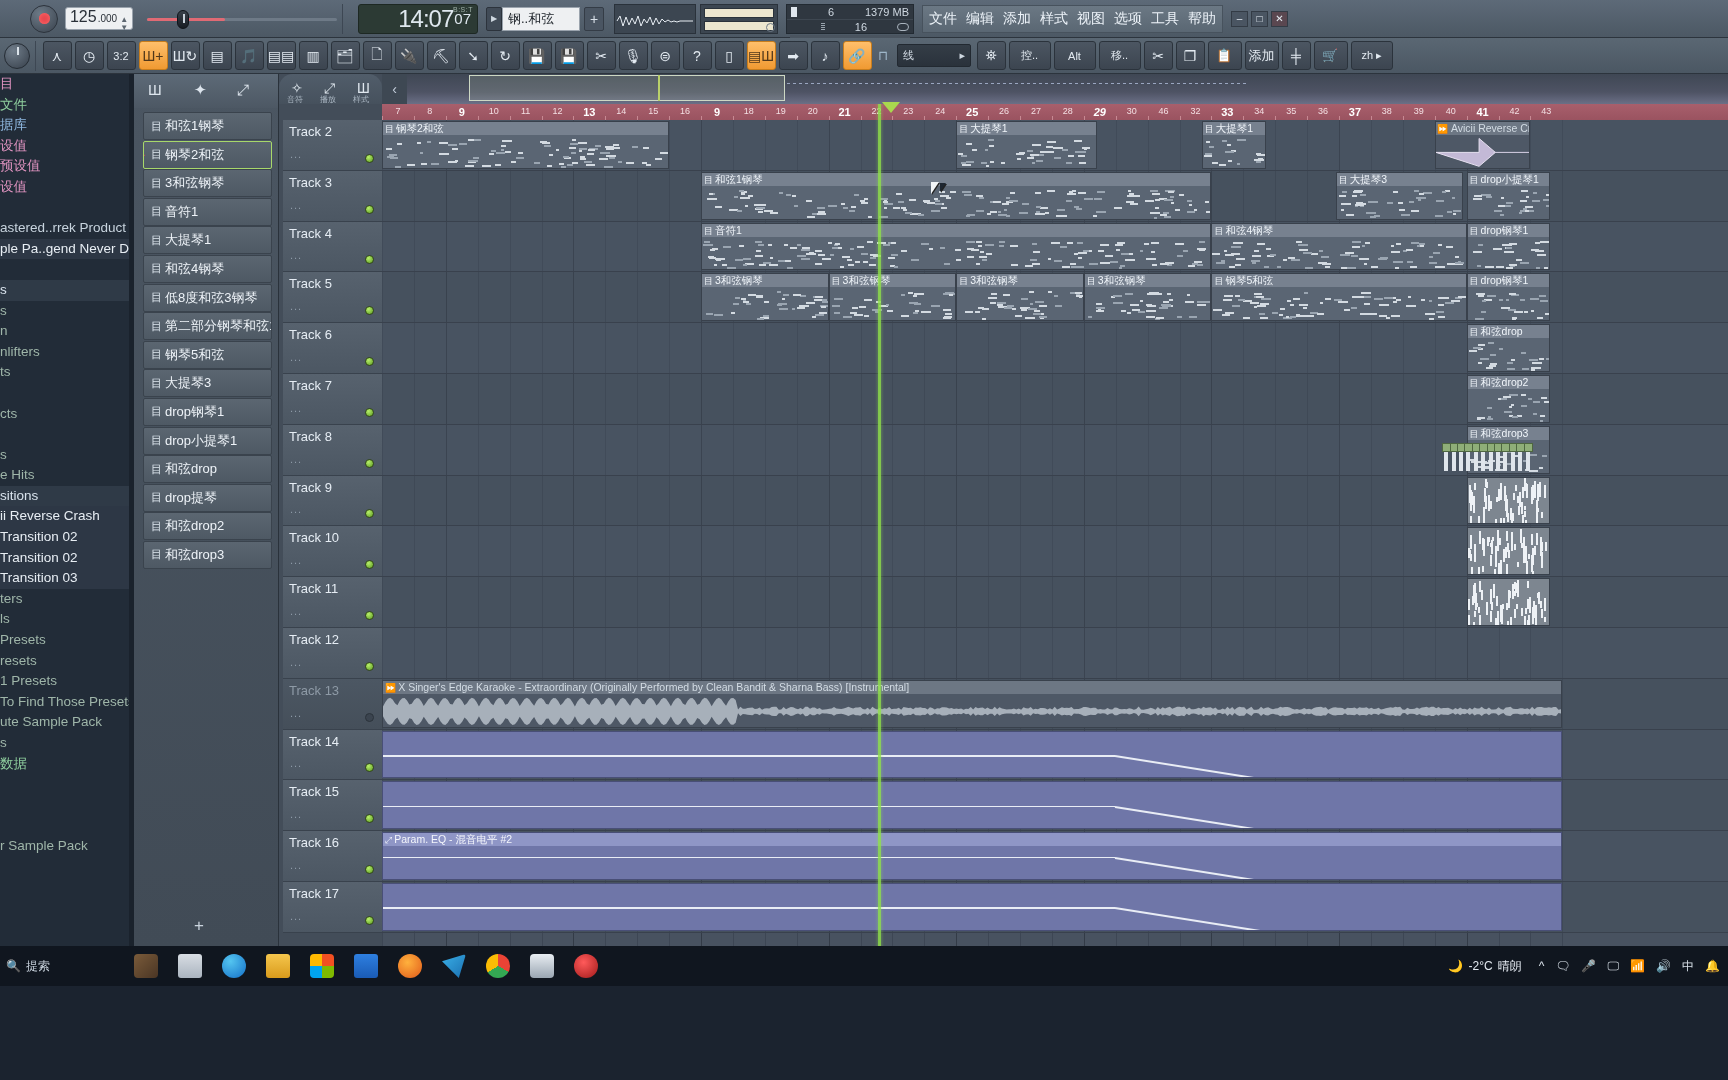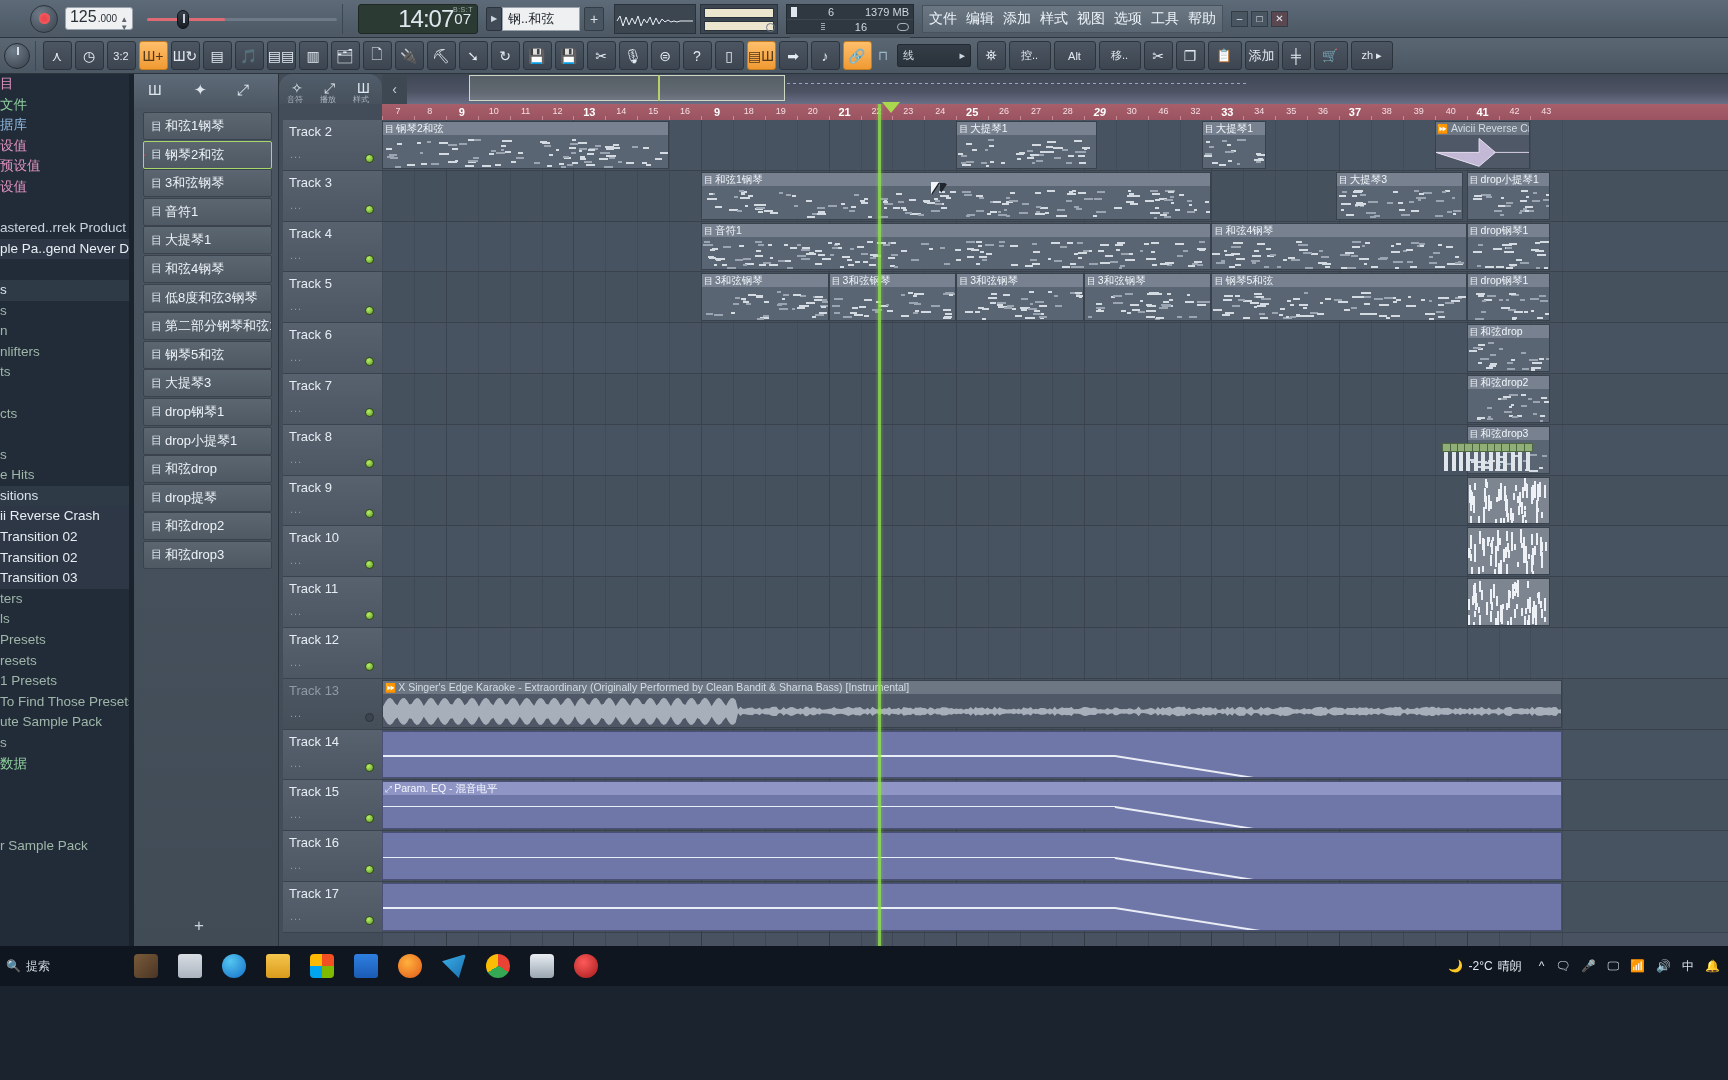--- a/index.html
+++ b/index.html
@@ -1796,27 +1796,27 @@
               <polygon points="0,12.5976 2.3989837398373983,7.995652561602903 4.797967479674797,4.7510539190750976 7.196951219512195,3.820801543480316 9.595934959349593,5.479274262210799 11.994918699186991,9.237303961574451 14.39390243902439,11.208743810485181 16.79288617886179,6.869236043223436 19.191869918699187,4.219314700647146 21.590853658536584,4.0405766157586065 23.989837398373982,6.385740757548039 26.38882113821138,10.563098720696837 28.78780487804878,9.854665219082808 31.18678861788618,5.886260394413188 33.58577235772358,3.8973716016533366 35.984756097560975,4.4746234913687495 38.38373983739837,7.44775506690377 40.78272357723577,11.939838328094394 43.18170731707317,8.56927097684456 45.58069105691057,5.071339777766328 47.979674796747965,3.7932862254449855 50.37865853658537,5.112073436804797 52.77764227642276,8.638723863251569 55.17662601626016,11.862151409553286 57.57560975609756,7.384747947111711 59.974593495934954,4.444880180535716 62.37357723577236,3.909664917740594 64.77256097560975,5.936964412089855 67.17154471544715,9.928824739868153 69.57052845528455,10.48735711834614 71.96951219512195,6.33075713164529 74.36849593495934,4.02256843932161 76.76747967479675,4.2435935025296665 79.16646341463415,6.9286407676025945 81.56544715447154,11.285752977121499 83.96443089430893,9.165404279991984 86.36341463414634,5.43369094549244 88.76239837398374,3.814979434464375 91.16138211382113,4.786710254381077 93.56036585365854,8.062270471049098 95.95934959349593,12.519669532483567 98.35833333333332,7.92939520190243 100.75731707317074,4.71601233876839 103.15630081300813,3.8273112901744266 105.55528455284552,5.525415279895762 107.95426829268293,9.309466912978769 110.35325203252032,11.131843456857434 112.75223577235772,6.810280120182323 115.15121951219513,4.19569231404849 117.55020325203252,4.059255211109882 119.94918699186991,6.44121106529588 122.34817073170731,10.63899972054797 124.74715447154472,9.780720599586765 127.14613821138211,5.836082191474855 129.5451219512195,3.8857599241937653 131.9441056910569,4.505003214754037 134.3430894308943,7.511165662682023 136.74207317073171,12.017576780427802 139.1410569105691,8.5001336987804 141.5400406504065,5.03119578022347 143.9390243902439,3.793976018871577 146.33800813008128,5.153393565970312 148.73699186991868,8.708486916561485 151.1359756097561,11.784522111357841 153.5349593495935,7.322149239737923 155.9339430894309,4.4157756125603775 158.3329268292683,3.922638909308512 160.73191056910568,5.988190271986486 163.13089430894308,10.00319335175119 165.5298780487805,10.411780847639175 167.92886178861787,6.276264495401335 170.3278455284553,4.005232092689269 172.72682926829268,4.26852681751965 175.12581300813008,6.988489639125339 177.52479674796749,11.36286492331293 179.92378048780486,9.093773501370844 182.32276422764227,5.3886689010663815 184.72174796747964,3.809845419272609 187.12073170731708,4.82297855111192 189.51971544715448,8.129243710913583 191.91869918699186,12.441745170601896 194.31768292682926,7.863503583026963 196.71666666666664,4.68158825887104 199.11565040650407,3.8345081645262145 201.51463414634148,5.572110383527269 203.91361788617886,9.38188748043895 206.31260162601626,11.05505794116642 208.71158536585364,6.751777617511378 211.11056910569104,4.172728193481799 213.50955284552848,4.078602761959575 215.90853658536585,6.497163708944894 218.30752032520326,10.715054171267955 220.70650406504063,9.706996674734704 223.10548780487804,5.786433734597079 225.50447154471544,3.8748307951044243 227.90345528455282,4.536016970524972 230.30243902439025,7.574974766403118 232.70142276422763,12.095360675962622 235.10040650406503,8.431317445771972 237.49939024390244,4.9916445893464605 239.89837398373982,3.795355551681368 242.29735772357722,5.195296927945982 244.69634146341463,8.778554671033687 247.09532520325203,11.70695651554712 249.49430894308944,7.259963849216533 251.8932926829268,4.387312067704411 254.29227642276422,3.9362925598810428 256.6912601626016,6.039933960699853 259.090243902439,10.077765228158578 261.48922764227643,10.336375829765965 263.8882113821138,6.222267118162183 266.28719512195124,3.9885689341160013 268.6861788617886,4.294112692161427 271.085162601626,7.048777968799486 273.48414634146343,11.440073607553604 275.8831300813008,9.022417237782683 278.2821138211382,5.344211656284255 280.68109756097556,3.805399900140781 283.080081300813,4.8598559677477144 285.4790650406504,8.196567034029853 287.8780487804878,12.363833019511386 290.2770325203252,7.797982867401048 292.67601626016256,4.647784376413652 295.075,3.8423916026806424 297.47398373983737,5.619355914674207 299.8729674796748,9.454559990005448 302.2719512195122,10.97839327934311 304.67093495934955,6.693733118718452 307.069918699187,4.150424138121879 309.4689024390244,4.098617752481047 311.8678861788618,6.553594304761457 314.2668699186992,10.791256114202714 316.6658536585366,9.633499220590432 319.064837398374,5.7373189135980045 321.46382113821136,3.864585070652094 323.8628048780488,4.567662328840264 326.26178861788617,7.639177378801836 328.66077235772354,12.173183920547658 331.059756097561,8.36282760938079 333.45873983739835,4.952689303860785 335.85772357723573,3.7974247157918093 338.2567073170731,5.2377802397203315 340.6556910569106,8.848921637055104 343.054674796748,11.629460699169156 345.45365853658535,7.198196647599422 347.8526422764228,4.359491776007241 350.25162601626016,3.9506247997327524 352.65060975609754,6.092191424256308 355.04959349593497,15.504633310753027 357.44857723577235,12.687739325934153 359.8475609756097,14.734013894538773 362.2465447154471,14.64470229323986 364.64552845528453,14.031483849655967 367.0445121951219,13.79739774877792 369.4434959349593,13.599352608610014 371.8424796747968,15.03487530977897 374.24146341463415,14.82073316256736 376.64044715447153,13.599327037359087 379.03943089430896,15.672056305444638 381.43841463414634,14.460252184959618 383.8373983739837,14.189917977155892 386.2363821138211,14.390024083816456 388.6353658536585,13.111925636566022 391.0343495934959,12.753012138474086 393.4333333333333,12.847914302214566 395.8323170731707,15.647854833913899 398.23130081300815,15.560683489068541 400.6302845528455,13.057475092660205 403.02926829268296,15.171979960721721 405.42825203252033,14.094808858030106 407.8272357723577,12.90027162931872 410.2262195121951,13.349435613445115 412.6252032520325,14.508640720338672 415.0241869918699,15.239060985113614 417.4231707317073,13.957409946871458 419.8221544715447,15.2721085828234 422.2211382113821,12.671803856680821 424.62012195121946,12.806522461832742 427.01910569105695,14.83877587464432 429.4180894308943,13.599325892377703 431.8170731707317,13.598043513226713 434.2160569105691,15.065317311517388 436.6150406504065,13.998951779814693 439.0140243902439,15.640863195917783 441.41300813008127,15.40964250637034 443.8119918699187,15.274241873973534 446.2109756097561,14.706502758900122 448.60995934959345,14.56712598781433 451.0089430894309,13.109900546156753 453.40792682926826,14.616522011396903 455.80691056910564,14.739065552408556 458.205894308943,15.016337297837964 460.6048780487805,14.618967691634857 463.0038617886179,13.815987666541703 465.40284552845526,12.842231377941289 467.8018292682927,13.707834251574349 470.20081300813007,14.532120090276058 472.59979674796745,13.447895997669125 474.9987804878049,13.559398864847513 477.39776422764226,13.083462162660556 479.79674796747963,14.878496805525241 482.195731707317,15.378804818148353 484.59471544715444,13.842169478792588 486.9936991869918,15.795757040975873 489.39268292682925,12.75791829872891 491.7916666666667,14.623406784463768 494.19065040650406,15.54597935187946 496.58963414634144,13.777906635249174 498.9886178861789,15.285172820424087 501.38760162601625,14.132152044235239 503.7865853658536,14.865720721573066 506.185569105691,12.950342428597406 508.58455284552844,15.319472264447933 510.9835365853658,14.768264390608417 513.3825203252032,14.660767908710596 515.7815040650406,13.719495505318182 518.180487804878,15.638661396714793 520.5794715447154,13.075044927425235 522.9784552845529,13.431896409458245 525.3774390243902,13.946391504760081 527.7764227642276,13.70211506955722 530.175406504065,15.215827786173962 532.5743902439025,13.437325052448976 534.9733739837399,13.645138124225817 537.3723577235772,13.210371899352953 539.7713414634146,13.971479191882665 542.170325203252,13.885984195199786 544.5693089430894,15.461536593089221 546.9682926829269,13.217614192857226 549.3672764227642,14.064887154915967 551.7662601626016,15.45123214228639 554.165243902439,14.189030521167549 556.5642276422764,14.59407655965 558.9632113821137,13.226181038993493 561.3621951219511,13.312625606904842 563.7611788617886,13.593014754984626 566.160162601626,14.553138131896562 568.5591463414634,14.116567416361237 570.9581300813009,15.067115695612465 573.3571138211382,14.487309240064075 575.7560975609756,15.093388056807864 578.155081300813,14.443879714477749 580.5540650406504,15.744878266499972 582.9530487804877,14.626188624080172 585.3520325203251,15.035994338252392 587.7510162601626,13.075367812175752 590.15,15.612303543575994 592.5489837398375,13.002852706131549 594.9479674796747,14.203395171376034 597.3469512195122,13.636052315276885 599.7459349593496,13.585935716742805 602.144918699187,15.098587417276288 604.5439024390244,13.428764789955672 606.9428861788618,15.117373126856876 609.3418699186991,15.151830864557171 611.7408536585366,12.775411600135364 614.139837398374,15.36341855829927 616.5388211382113,13.1862806322805 618.9378048780488,14.595641749203036 621.3367886178861,14.985666681483044 623.7357723577236,15.403128421026805 626.134756097561,15.19376924272001 628.5337398373983,15.352729584581372 630.9327235772357,14.51666789858223 633.3317073170732,15.557837160761018 635.7306910569105,14.478510439782267 638.129674796748,15.628424881474125 640.5286585365853,13.309353536352399 642.9276422764227,14.345360649957767 645.3266260162601,14.452964473860414 647.7256097560976,12.934535960580098 650.1245934959348,15.48168902878281 652.5235772357723,14.716615425321 654.9225609756098,15.172967316335889 657.3215447154471,13.957972514391862 659.7205284552846,14.060526684142149 662.119512195122,14.199185456484548 664.5184959349593,15.460756479105704 666.9174796747967,14.163565753508902 669.3164634146341,15.443861515451902 671.7154471544715,12.682155633380894 674.114430894309,15.386568555258291 676.5134146341462,14.537169362767957 678.9123983739837,13.233871115634344 681.3113821138212,13.979469253646334 683.7103658536585,13.672179149590887 686.109349593496,13.892062901371744 688.5083333333333,12.891445349483677 690.9073170731707,15.333765448734985 693.3063008130081,15.08927518825851 695.7052845528456,15.073899137826775 698.1042682926828,14.235291013227817 700.5032520325203,12.976012529584397 702.9022357723577,12.889314539126545 705.3012195121951,13.523960927666705 707.7002032520326,14.152097715373754 710.0991869918699,13.751778637123376 712.4981707317073,13.762248346906084 714.8971544715447,15.458411557229612 717.2961382113821,15.108569269573952 719.6951219512194,15.597844527818374 722.0941056910569,15.380455976720365 724.4930894308942,13.913448863677235 726.8920731707317,15.143960357933098 729.2910569105691,15.577118933526574 731.6900406504064,13.517218323121785 734.0890243902438,13.67323902069276 736.4880081300813,14.910970004240315 738.8869918699186,15.21731511699283 741.2859756097561,15.034340889717608 743.6849593495936,15.25926284583698 746.0839430894308,14.272630001167872 748.4829268292683,14.807148053851698 750.8819105691057,15.775993135632197 753.2808943089431,14.957390901036462 755.6798780487804,12.609780692141214 758.0788617886179,15.478592999118282 760.4778455284552,15.789227880044107 762.8768292682927,15.251210583854098 765.27581300813,14.698722992050797 767.6747967479674,13.650347026205782 770.0737804878049,14.537896903022888 772.4727642276422,15.772165462862777 774.8717479674797,12.996629744231994 777.270731707317,15.132578861307621 779.6697154471544,13.233836289117221 782.0686991869918,14.393313615335018 784.4676829268293,13.573074904168152 786.8666666666666,12.869978475160327 789.265650406504,14.858479859295523 791.6646341463414,13.848650550506193 794.0636178861788,12.637127427536027 796.4626016260163,12.843299263912856 798.8615853658537,13.236830892514078 801.260569105691,12.622534639786618 803.6595528455284,15.161474374855622 806.0585365853659,13.579311522356099 808.4575203252032,15.133618122744567 810.8565040650407,15.339713149953498 813.2554878048779,14.803953746618307 815.6544715447154,13.849974339817265 818.0534552845528,14.677583105327924 820.4524390243902,12.64894783369235 822.8514227642276,14.093618172805018 825.250406504065,13.44460303120641 827.6493902439023,13.279411223573334 830.0483739837398,14.781690919402283 832.4473577235773,13.37733003160233 834.8463414634145,15.715598802527596 837.245325203252,15.676690724941663 839.6443089430894,14.426163465218135 842.0432926829268,15.602176374057574 844.4422764227642,12.806182879437031 846.8412601626017,14.961948773757157 849.2402439024389,13.055495229015635 851.6392276422764,15.717395278320364 854.0382113821139,13.775560198658127 856.4371951219512,12.752730091392959 858.8361788617887,13.138230057240197 861.2351626016259,13.153140768154122 863.6341463414634,15.767183648857465 866.0331300813008,14.277375006783647 868.4321138211382,12.853728136026174 870.8310975609755,15.66387121518509 873.230081300813,15.71094512110415 875.6290650406503,15.303735079731295 878.0280487804878,12.699359360348133 880.4270325203252,14.812894715422061 882.8260162601625,13.642992429110683 885.2249999999999,13.252801092869415 887.6239837398374,14.4969470254556 890.0229674796748,15.13202392699645 892.4219512195122,14.398570129457566 894.8209349593496,14.1681652391468 897.2199186991869,12.627678277827648 899.6189024390244,13.527869894114447 902.0178861788618,12.892567049580329 904.4168699186991,13.091763277700432 906.8158536585365,13.556033382897093 909.214837398374,14.849331076370426 911.6138211382113,15.411110849581243 914.0128048780488,15.026812255452018 916.411788617886,15.682622766154362 918.8107723577235,15.322496255700333 921.209756097561,13.937680486384442 923.6087398373983,15.299199224048479 926.0077235772358,14.649782480229149 928.4067073170731,15.388604332160485 930.8056910569105,13.888712208764213 933.2046747967479,13.165846244920903 935.6036585365854,13.026190575452794 938.0026422764226,12.760415969768731 940.4016260162601,13.670760135994644 942.8006097560976,13.31647694262288 945.1995934959349,15.72870693108137 947.5985772357724,14.466462575917719 949.9975609756098,13.568001873312518 952.3965447154471,13.269838034214933 954.7955284552845,13.826343259846391 957.194512195122,13.798053059790492 959.5934959349593,13.8996068020558 961.9924796747968,15.575989313975343 964.391463414634,13.686765353697334 966.7904471544715,14.055513955639448 969.1894308943089,13.908785354496903 971.5884146341463,13.510661587221668 973.9873983739836,14.774989725017448 976.3863821138211,13.204600429852585 978.7853658536585,13.855536086893983 981.1843495934959,13.759516421321925 983.5833333333334,13.335891628644191 985.9823170731706,14.872132998988466 988.3813008130081,13.775711038028685 990.7802845528455,15.11361109968685 993.1792682926829,14.709136406915418 995.5782520325203,13.691014856691943 997.9772357723577,15.468354193914845 1000.376219512195,15.077110906026283 1002.7752032520325,14.173204874712043 1005.17418699187,13.633379165403813 1007.5731707317073,13.343805739976002 1009.9721544715447,13.683746133200705 1012.371138211382,12.855817727053452 1014.7701219512195,13.244415249207062 1017.1691056910569,12.817663894027874 1019.5680894308942,15.613909952458883 1021.9670731707316,15.789998834176545 1024.3660569105691,13.72115669291334 1026.7650406504065,14.958668783750136 1029.1640243902439,14.936985889605518 1031.5630081300812,14.82702035076647 1033.9619918699186,13.551598106672799 1036.360975609756,14.696715362607646 1038.7599593495936,13.525752060213009 1041.1589430894307,13.24424083037611 1043.5579268292684,12.7675820265958 1045.9569105691057,13.871882986124922 1048.355894308943,12.841737127643512 1050.7548780487805,12.739246027284507 1053.1538617886179,14.254525078435671 1055.5528455284552,13.107920873342415 1057.9518292682926,14.44040593637135 1060.35081300813,13.97330391054959 1062.7497967479674,14.052635854098495 1065.148780487805,13.803965743661655 1067.5477642276421,14.749660828483131 1069.9467479674797,15.781769948379027 1072.345731707317,14.08006036473925 1074.7447154471545,15.24861165650478 1077.1436991869919,13.61023937786214 1079.5426829268292,15.011797828307651 1081.9416666666666,14.625587974001833 1084.340650406504,15.765946687301408 1086.7396341463414,13.70502285712595 1089.1386178861787,15.533649810667358 1091.5376016260163,13.411232834991454 1093.9365853658537,14.50391347386125 1096.335569105691,14.477183501772387 1098.7345528455285,12.686834122734346 1101.1335365853658,14.806867915072882 1103.5325203252032,15.254196875699886 1105.9315040650406,13.58863510577261 1108.330487804878,15.379777289004519 1110.7294715447154,15.557566849739088 1113.1284552845527,15.217057305351018 1115.52743902439,13.334994058653615 1117.9264227642275,14.898138961181667 1120.325406504065,15.687438748689106 1122.7243902439022,13.538765059896727 1125.1233739837398,13.1381167040831 1127.5223577235772,12.728274433994791 1129.9213414634146,14.838221703654071 1132.320325203252,15.079534927033041 1134.7193089430893,15.103918355188851 1137.1182926829267,14.367486461068076 1139.517276422764,14.325811428623744 1141.9162601626017,14.934635433652733 1144.3152439024389,14.285228708420519 1146.7142276422765,15.56286229322872 1149.1132113821138,12.69178244603415 1151.5121951219512,15.292448413803637 1153.9111788617886,13.180765256949869 1156.310162601626,13.068026286951463 1158.7091463414633,12.92632033748362 1161.1081300813007,13.71817419680011 1163.507113821138,13.823100290904147 1165.9060975609755,13.371290636457916 1168.305081300813,13.722262543664808 1170.7040650406502,13.063440254844835 1173.1030487804878,12.898553775581043 1175.5020325203252,15.728511139264567 1177.9010162601626,15.187875272138358 1180.3,14.582922150999178 1180.3,20.21707784900082 1177.9010162601626,19.61212472786164 1175.5020325203252,19.071488860735432 1173.1030487804878,21.901446224418955 1170.7040650406502,21.736559745155162 1168.305081300813,21.07773745633519 1165.9060975609755,21.428709363542083 1163.507113821138,20.97689970909585 1161.1081300813007,21.081825803199887 1158.7091463414633,21.873679662516377 1156.310162601626,21.731973713048532 1153.9111788617886,21.61923474305013 1151.5121951219512,19.50755158619636 1149.1132113821138,22.108217553965847 1146.7142276422765,19.237137706771275 1144.3152439024389,20.51477129157948 1141.9162601626017,19.865364566347264 1139.517276422764,20.474188571376253 1137.1182926829267,20.43251353893192 1134.7193089430893,19.696081644811144 1132.320325203252,19.720465072966956 1129.9213414634146,19.961778296345926 1127.5223577235772,22.071725566005206 1125.1233739837398,21.661883295916898 1122.7243902439022,21.26123494010327 1120.325406504065,19.112561251310893 1117.9264227642275,19.901861038818332 1115.52743902439,21.465005941346384 1113.1284552845527,19.582942694648978 1110.7294715447154,19.242433150260908 1108.330487804878,19.42022271099548 1105.9315040650406,21.211364894227387 1103.5325203252032,19.54580312430011 1101.1335365853658,19.993132084927115 1098.7345528455285,22.11316587726565 1096.335569105691,20.32281649822761 1093.9365853658537,20.296086526138748 1091.5376016260163,21.38876716500854 1089.1386178861787,19.26635018933264 1086.7396341463414,21.094977142874047 1084.340650406504,19.03405331269859 1081.9416666666666,20.174412025998166 1079.5426829268292,19.788202171692344 1077.1436991869919,21.189760622137857 1074.7447154471545,19.551388343495216 1072.345731707317,20.719939635260747 1069.9467479674797,19.018230051620968 1067.5477642276421,20.050339171516868 1065.148780487805,20.996034256338344 1062.7497967479674,20.747364145901503 1060.35081300813,20.826696089450408 1057.9518292682926,20.35959406362865 1055.5528455284552,21.692079126657582 1053.1538617886179,20.545474921564328 1050.7548780487805,22.06075397271549 1048.355894308943,21.958262872356485 1045.9569105691057,20.928117013875074 1043.5579268292684,22.032417973404197 1041.1589430894307,21.555759169623887 1038.7599593495936,21.27424793978699 1036.360975609756,20.10328463739235 1033.9619918699186,21.2484018933272 1031.5630081300812,19.97297964923353 1029.1640243902439,19.86301411039448 1026.7650406504065,19.841331216249863 1024.3660569105691,21.078843307086657 1021.9670731707316,19.01000116582345 1019.5680894308942,19.186090047541114 1017.1691056910569,21.982336105972124 1014.7701219512195,21.555584750792935 1012.371138211382,21.944182272946545 1009.9721544715447,21.116253866799294 1007.5731707317073,21.456194260023995 1005.17418699187,21.166620834596184 1002.7752032520325,20.626795125287956 1000.376219512195,19.722889093973713 997.9772357723577,19.331645806085152 995.5782520325203,21.108985143308054 993.1792682926829,20.090863593084578 990.7802845528455,19.686388900313148 988.3813008130081,21.024288961971312 985.9823170731706,19.92786700101153 983.5833333333334,21.464108371355806 981.1843495934959,21.04048357867807 978.7853658536585,20.944463913106016 976.3863821138211,21.595399570147414 973.9873983739836,20.02501027498255 971.5884146341463,21.289338412778328 969.1894308943089,20.891214645503094 966.7904471544715,20.74448604436055 964.391463414634,21.11323464630266 961.9924796747968,19.224010686024656 959.5934959349593,20.900393197944197 957.194512195122,21.001946940209503 954.7955284552845,20.973656740153608 952.3965447154471,21.530161965785062 949.9975609756098,21.23199812668748 947.5985772357724,20.333537424082277 945.1995934959349,19.071293068918628 942.8006097560976,21.483523057377116 940.4016260162601,21.129239864005353 938.0026422764226,22.039584030231268 935.6036585365854,21.773809424547203 933.2046747967479,21.634153755079094 930.8056910569105,20.911287791235786 928.4067073170731,19.411395667839514 926.0077235772358,20.150217519770848 923.6087398373983,19.500800775951518 921.209756097561,20.862319513615553 918.8107723577235,19.477503744299664 916.411788617886,19.117377233845637 914.0128048780488,19.77318774454798 911.6138211382113,19.388889150418755 909.214837398374,19.95066892362957 906.8158536585365,21.243966617102902 904.4168699186991,21.708236722299567 902.0178861788618,21.90743295041967 899.6189024390244,21.272130105885548 897.2199186991869,22.17232172217235 894.8209349593496,20.6318347608532 892.4219512195122,20.40142987054243 890.0229674796748,19.667976073003548 887.6239837398374,20.303052974544396 885.2249999999999,21.547198907130582 882.8260162601625,21.157007570889316 880.4270325203252,19.987105284577936 878.0280487804878,22.100640639651864 875.6290650406503,19.4962649202687 873.230081300813,19.089054878895848 870.8310975609755,19.136128784814908 868.4321138211382,21.946271863973823 866.0331300813008,20.52262499321635 863.6341463414634,19.032816351142532 861.2351626016259,21.646859231845873 858.8361788617887,21.6617699427598 856.4371951219512,22.04726990860704 854.0382113821139,21.02443980134187 851.6392276422764,19.082604721679633 849.2402439024389,21.744504770984364 846.8412601626017,19.83805122624284 844.4422764227642,21.993817120562966 842.0432926829268,19.197823625942423 839.6443089430894,20.373836534781862 837.245325203252,19.123309275058332 834.8463414634145,19.0844011974724 832.4473577235773,21.422669968397667 830.0483739837398,20.018309080597714 827.6493902439023,21.520588776426663 825.250406504065,21.355396968793585 822.8514227642276,20.706381827194978 820.4524390243902,22.151052166307647 818.0534552845528,20.12241689467207 815.6544715447154,20.95002566018273 813.2554878048779,19.99604625338169 810.8565040650407,19.460286850046497 808.4575203252032,19.666381877255432 806.0585365853659,21.2206884776439 803.6595528455284,19.638525625144375 801.260569105691,22.17746536021338 798.8615853658537,21.56316910748592 796.4626016260163,21.956700736087143 794.0636178861788,22.162872572463968 791.6646341463414,20.951349449493804 789.265650406504,19.941520140704476 786.8666666666666,21.93002152483967 784.4676829268293,21.226925095831845 782.0686991869918,20.40668638466498 779.6697154471544,21.566163710882776 777.270731707317,19.667421138692376 774.8717479674797,21.803370255768 772.4727642276422,19.02783453713722 770.0737804878049,20.26210309697711 767.6747967479674,21.149652973794215 765.27581300813,20.1012770079492 762.8768292682927,19.5487894161459 760.4778455284552,19.01077211995589 758.0788617886179,19.321407000881713 755.6798780487804,22.190219307858783 753.2808943089431,19.842609098963536 750.8819105691057,19.0240068643678 748.4829268292683,19.9928519461483 746.0839430894308,20.527369998832125 743.6849593495936,19.54073715416302 741.2859756097561,19.76565911028239 738.8869918699186,19.582684883007165 736.4880081300813,19.88902999575968 734.0890243902438,21.126760979307235 731.6900406504064,21.282781676878212 729.2910569105691,19.222881066473423 726.8920731707317,19.656039642066897 724.4930894308942,20.886551136322762 722.0941056910569,19.41954402327963 719.6951219512194,19.202155472181623 717.2961382113821,19.691430730426045 714.8971544715447,19.341588442770384 712.4981707317073,21.037751653093913 710.0991869918699,21.04822136287662 707.7002032520326,20.647902284626245 705.3012195121951,21.276039072333294 702.9022357723577,21.910685460873452 700.5032520325203,21.823987470415602 698.1042682926828,20.56470898677218 695.7052845528456,19.726100862173222 693.3063008130081,19.710724811741485 690.9073170731707,19.46623455126501 688.5083333333333,21.908554650516322 686.109349593496,20.907937098628253 683.7103658536585,21.12782085040911 681.3113821138212,20.820530746353665 678.9123983739837,21.566128884365654 676.5134146341462,20.262830637232042 674.114430894309,19.413431444741704 671.7154471544715,22.117844366619103 669.3164634146341,19.356138484548097 666.9174796747967,20.636434246491095 664.5184959349593,19.339243520894293 662.119512195122,20.600814543515447 659.7205284552846,20.73947331585785 657.3215447154471,20.842027485608135 654.9225609756098,19.62703268366411 652.5235772357723,20.083384574679 650.1245934959348,19.318310971217187 647.7256097560976,21.865464039419898 645.3266260162601,20.347035526139585 642.9276422764227,20.45463935004223 640.5286585365853,21.4906464636476 638.129674796748,19.171575118525872 635.7306910569105,20.32148956021773 633.3317073170732,19.24216283923898 630.9327235772357,20.283332101417766 628.5337398373983,19.447270415418625 626.134756097561,19.606230757279988 623.7357723577236,19.39687157897319 621.3367886178861,19.81433331851695 618.9378048780488,20.20435825079696 616.5388211382113,21.613719367719497 614.139837398374,19.436581441700728 611.7408536585366,22.024588399864633 609.3418699186991,19.648169135442828 606.9428861788618,19.68262687314312 604.5439024390244,21.371235210044325 602.144918699187,19.70141258272371 599.7459349593496,21.214064283257194 597.3469512195122,21.163947684723112 594.9479674796747,20.596604828623963 592.5489837398375,21.79714729386845 590.15,19.187696456424003 587.7510162601626,21.724632187824245 585.3520325203251,19.764005661747607 582.9530487804877,20.173811375919826 580.5540650406504,19.055121733500027 578.155081300813,20.35612028552225 575.7560975609756,19.706611943192133 573.3571138211382,20.312690759935922 570.9581300813009,19.732884304387532 568.5591463414634,20.683432583638762 566.160162601626,20.246861868103434 563.7611788617886,21.20698524501537 561.3621951219511,21.487374393095156 558.9632113821137,21.573818961006502 556.5642276422764,20.205923440349995 554.165243902439,20.61096947883245 551.7662601626016,19.348767857713607 549.3672764227642,20.73511284508403 546.9682926829269,21.58238580714277 544.5693089430894,19.338463406910776 542.170325203252,20.91401580480021 539.7713414634146,20.828520808117332 537.3723577235772,21.589628100647044 534.9733739837399,21.15486187577418 532.5743902439025,21.36267494755102 530.175406504065,19.584172213826037 527.7764227642276,21.097884930442778 525.3774390243902,20.853608495239918 522.9784552845529,21.36810359054175 520.5794715447154,21.72495507257476 518.180487804878,19.161338603285206 515.7815040650406,21.080504494681815 513.3825203252032,20.1392320912894 510.9835365853658,20.03173560939158 508.58455284552844,19.480527735552062 506.185569105691,21.84965757140259 503.7865853658536,19.93427927842693 501.38760162601625,20.667847955764756 498.9886178861789,19.51482717957591 496.58963414634144,21.022093364750823 494.19065040650406,19.254020648120537 491.7916666666667,20.17659321553623 489.39268292682925,22.042081701271087 486.9936991869918,19.004242959024126 484.59471544715444,20.95783052120741 482.195731707317,19.421195181851644 479.79674796747963,19.921503194474756 477.39776422764226,21.71653783733944 474.9987804878049,21.240601135152485 472.59979674796745,21.352104002330872 470.20081300813007,20.26787990972394 467.8018292682927,21.09216574842565 465.40284552845526,21.95776862205871 463.0038617886179,20.984012333458296 460.6048780487805,20.18103230836514 458.205894308943,19.783662702162033 455.80691056910564,20.060934447591443 453.40792682926826,20.183477988603094 451.0089430894309,21.690099453843246 448.60995934959345,20.23287401218567 446.2109756097561,20.093497241099875 443.8119918699187,19.525758126026464 441.41300813008127,19.390357493629658 439.0140243902439,19.159136804082213 436.6150406504065,20.801048220185304 434.2160569105691,19.734682688482607 431.8170731707317,21.201956486773284 429.4180894308943,21.200674107622294 427.01910569105695,19.961224125355677 424.62012195121946,21.993477538167255 422.2211382113821,22.128196143319176 419.8221544715447,19.527891417176598 417.4231707317073,20.84259005312854 415.0241869918699,19.560939014886383 412.6252032520325,20.291359279661325 410.2262195121951,21.45056438655488 407.8272357723577,21.899728370681277 405.42825203252033,20.70519114196989 403.02926829268296,19.628020039278276 400.6302845528455,21.742524907339792 398.23130081300815,19.239316510931456 395.8323170731707,19.1521451660861 393.4333333333333,21.95208569778543 391.0343495934959,22.046987861525913 388.6353658536585,21.688074363433977 386.2363821138211,20.40997591618354 383.8373983739837,20.610082022844104 381.43841463414634,20.33974781504038 379.03943089430896,19.12794369455536 376.64044715447153,21.200672962640912 374.24146341463415,19.97926683743264 371.8424796747968,19.76512469022103 369.4434959349593,21.200647391389982 367.0445121951219,21.00260225122208 364.64552845528453,20.76851615034403 362.2465447154471,20.155297706760138 359.8475609756097,20.065986105461224 357.44857723577235,22.112260674065844 355.04959349593497,19.29536668924697 352.65060975609754,28.70780857574369 350.25162601626016,30.849375200267247 347.8526422764228,30.440508223992758 345.45365853658535,27.601803352400573 343.054674796748,23.17053930083084 340.6556910569106,25.95107836294489 338.2567073170731,29.562219760279667 335.85772357723573,31.002575284208188 333.45873983739835,29.84731069613921 331.059756097561,26.437172390619207 328.66077235772354,22.62681607945234 326.26178861788617,27.16082262119816 323.8628048780488,30.232337671159733 321.46382113821136,30.935414929347903 319.064837398374,29.062681086401994 316.6658536585366,25.166500779409567 314.2668699186992,24.008743885797283 311.8678861788618,28.24640569523854 309.4689024390244,30.70138224751895 307.069918699187,30.64957586187812 304.67093495934955,28.106266881281545 302.2719512195122,23.821606720656888 299.8729674796748,25.345440009994547 297.47398373983737,29.18064408532579 295.075,30.957608397319355 292.67601626016256,30.152215623586343 290.2770325203252,27.00201713259895 287.8780487804878,22.43616698048861 285.4790650406504,26.603432965970143 283.080081300813,29.940144032252284 280.68109756097556,30.994600099859216 278.2821138211382,29.455788343715742 275.8831300813008,25.777582762217314 273.48414634146343,23.359926392446393 271.085162601626,27.751222031200513 268.6861788617886,30.50588730783857 266.28719512195124,30.811431065883994 263.8882113821138,28.577732881837814 261.48922764227643,24.463624170234034 259.090243902439,24.72223477184142 256.6912601626016,28.760066039300142 254.29227642276422,30.863707440118954 251.8932926829268,30.412687932295587 249.49430894308944,27.540036150783465 247.09532520325203,23.093043484452878 244.69634146341463,26.02144532896631 242.29735772357722,29.604703072054015 239.89837398373982,31.00464444831863 237.49939024390244,29.808355410653537 235.10040650406503,26.368682554228023 232.70142276422763,22.704639324037373 230.30243902439025,27.22502523359688 227.90345528455282,30.263983029475025 225.50447154471544,30.925169204895575 223.10548780487804,29.01356626540292 220.70650406504063,25.093003325265293 218.30752032520326,24.084945828732042 215.90853658536585,28.3028362910551 213.50955284552848,30.721397238040424 211.11056910569104,30.6272718065182 208.71158536585364,28.048222382488618 206.31260162601626,23.74494205883358 203.91361788617886,25.41811251956105 201.51463414634148,29.22788961647273 199.11565040650407,30.965491835473784 196.71666666666664,30.11841174112896 194.31768292682926,26.936496416973036 191.91869918699186,22.3582548293981 189.51971544715448,26.670756289086412 187.12073170731708,29.977021448888078 184.72174796747964,30.99015458072739 182.32276422764227,29.411331098933616 179.92378048780486,25.706226498629153 177.52479674796749,23.437135076687067 175.12581300813008,27.811510360874657 172.72682926829268,30.531473182480347 170.3278455284553,30.794767907310728 167.92886178861787,28.523735504598662 165.5298780487805,24.388219152360822 163.13089430894308,24.796806648248808 160.73191056910568,28.81180972801351 158.3329268292683,30.877361090691487 155.9339430894309,30.38422438743962 153.5349593495935,27.477850760262072 151.1359756097561,23.015477888642156 148.73699186991868,26.091513083438514 146.33800813008128,29.646606434029685 143.9390243902439,31.006023981128422 141.5400406504065,29.768804219776527 139.1410569105691,26.299866301219595 136.74207317073171,22.782423219572195 134.3430894308943,27.288834337317972 131.9441056910569,30.29499678524596 129.5451219512195,30.914240075806234 127.14613821138211,28.963917808525142 124.74715447154472,25.019279400413232 122.34817073170731,24.161000279452026 119.94918699186991,28.358788934704116 117.55020325203252,30.740744788890115 115.15121951219513,30.604307685951508 112.75223577235772,27.989719879817674 110.35325203252032,23.668156543142565 107.95426829268293,25.490533087021227 105.55528455284552,29.274584720104237 103.15630081300813,30.97268870982557 100.75731707317074,30.083987661231607 98.35833333333332,26.870604798097567 95.95934959349593,22.28033046751643 93.56036585365854,26.7377295289509 91.16138211382113,30.01328974561892 88.76239837398374,30.98502056553562 86.36341463414634,29.366309054507557 83.96443089430893,25.634595720008015 81.56544715447154,23.5142470228785 79.16646341463415,27.871359232397403 76.76747967479675,30.55640649747033 74.36849593495934,30.777431560678387 71.96951219512195,28.469242868354705 69.57052845528455,24.312642881653858 67.17154471544715,24.871175260131842 64.77256097560975,28.86303558791014 62.37357723577236,30.890335082259405 59.974593495934954,30.35511981946428 57.57560975609756,27.415252052888285 55.17662601626016,22.937848590446713 52.77764227642276,26.161276136748427 50.37865853658537,29.687926563195198 47.979674796747965,31.00671377455501 45.58069105691057,29.72866022223367 43.18170731707317,26.230729023155437 40.78272357723577,22.8601616719056 38.38373983739837,27.352244933096227 35.984756097560975,30.325376508631248 33.58577235772358,30.90262839834666 31.18678861788618,28.91373960558681 28.78780487804878,24.94533478091719 26.38882113821138,24.23690127930316 23.989837398373982,28.41425924245196 21.590853658536584,30.75942338424139 19.191869918699187,30.58068529935285 16.79288617886179,27.93076395677656 14.39390243902439,23.591256189514816 11.994918699186991,25.562696038425546 9.595934959349593,29.320725737789196 7.196951219512195,30.979198456519683 4.797967479674797,30.0489460809249 2.3989837398373983,26.804347438397095 0,22.202399999999997 " fill="#b7c0c9" opacity=".85"></polygon>
             </svg></div>
         </div>
         <div class="clip auto" style="left: 0px; width: 1180.3px; top: 610.6px; height: 47.8px;">
           <div class="body">
             <div class="autoline" style="left: 0px; top: 10.44px; width: 731.786px;"></div>
             <div class="autoline" style="left: 731.786px; top: 10.44px; width: 354.09px; transform-origin: left center; transform: rotate(9deg);"></div>
           </div>
         </div>
         <div class="clip auto" style="left: 0px; width: 1180.3px; top: 661.4px; height: 47.8px;">
-          <div class="hdr"><span class="ci">⤢</span><span>Param. EQ - 混音电平</span></div>
           <div class="body">
             <div class="autoline" style="left: 0px; top: 10.44px; width: 731.786px;"></div>
             <div class="autoline" style="left: 731.786px; top: 10.44px; width: 354.09px; transform-origin: left center; transform: rotate(9deg);"></div>
           </div>
         </div>
         <div class="clip auto" style="left: 0px; width: 1180.3px; top: 712.2px; height: 47.8px;">
+          <div class="hdr"><span class="ci">⤢</span><span>Param. EQ - 混音电平 #2</span></div>
           <div class="body">
             <div class="autoline" style="left: 0px; top: 10.44px; width: 731.786px;"></div>
             <div class="autoline" style="left: 731.786px; top: 10.44px; width: 354.09px; transform-origin: left center; transform: rotate(9deg);"></div>
           </div>
         </div>
         <div class="clip auto" style="left: 0px; width: 1180.3px; top: 763px; height: 47.8px;">
           <div class="body">
             <div class="autoline" style="left: 0px; top: 10.44px; width: 731.786px;"></div>
             <div class="autoline" style="left: 731.786px; top: 10.44px; width: 354.09px; transform-origin: left center; transform: rotate(9deg);"></div>
           </div>

